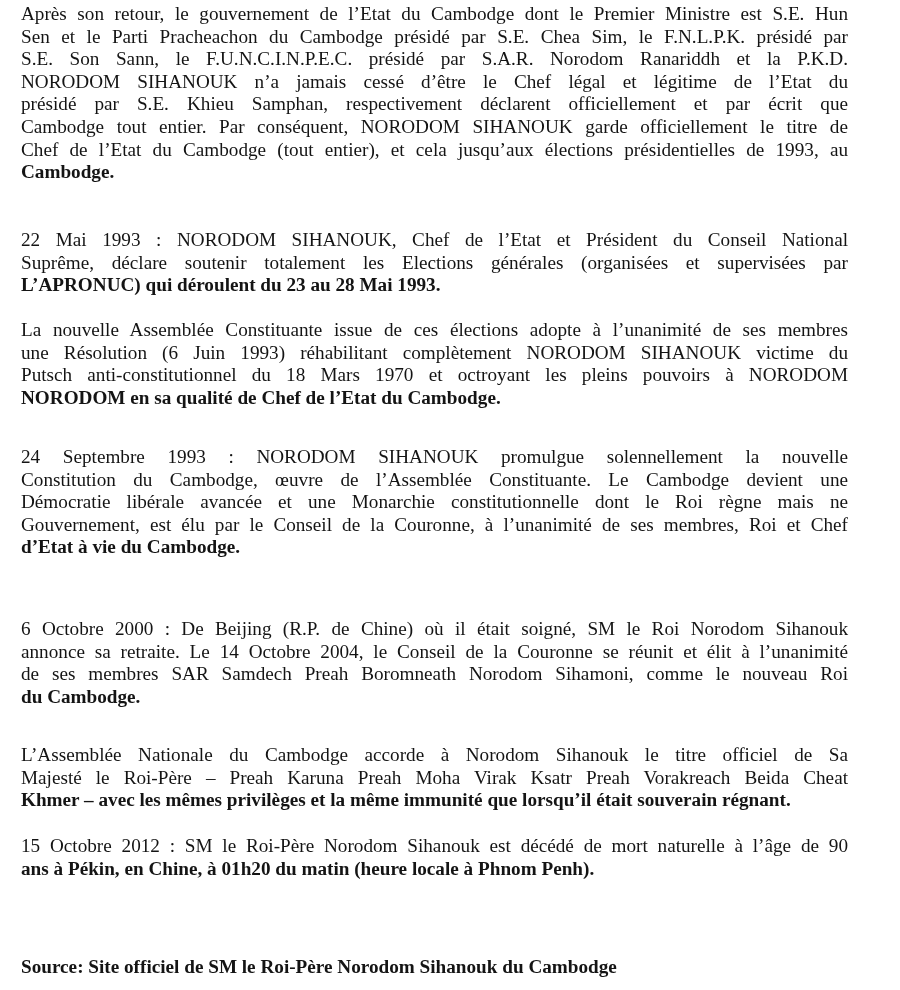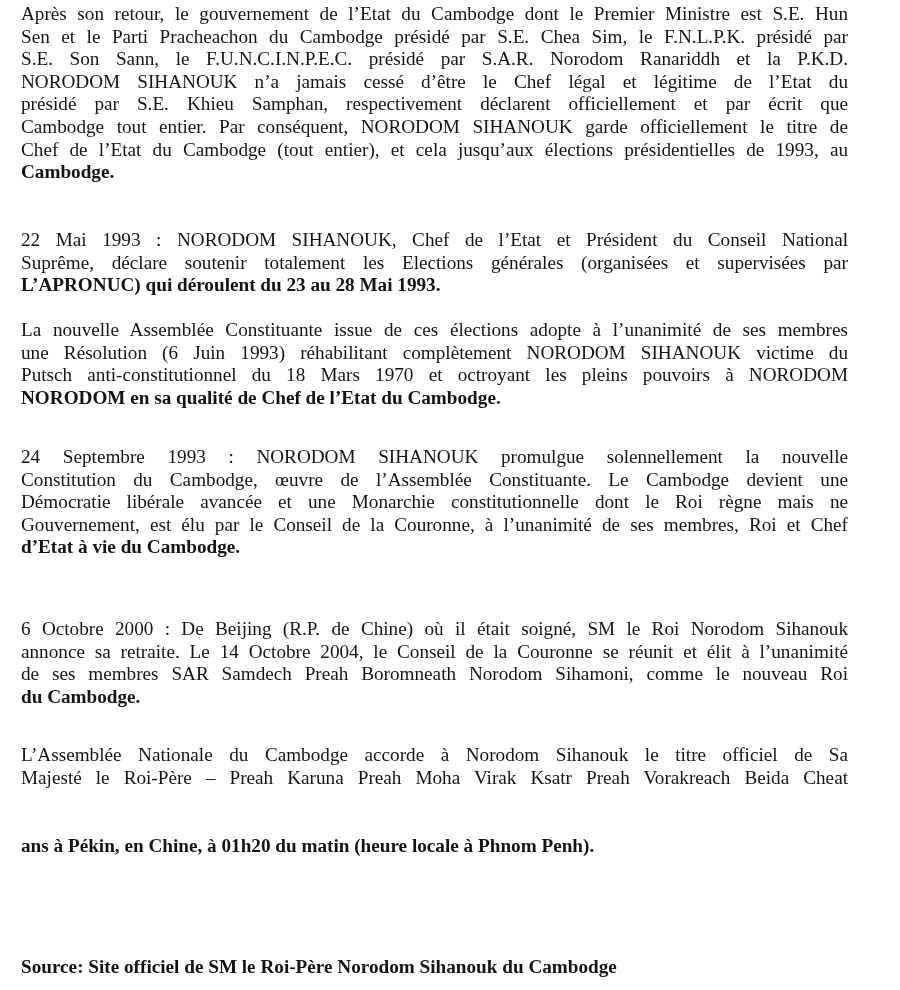--- a/index.html
+++ b/index.html
@@ -59,23 +59,25 @@
   <div class="para" style="top:618px">
     <span class="line">6 Octobre 2000 : De Beijing (R.P. de Chine) où il était soigné, SM le Roi Norodom Sihanouk</span>
     <span class="line">annonce sa retraite. Le 14 Octobre 2004, le Conseil de la Couronne se réunit et élit à l’unanimité</span>
     <span class="line">de ses membres SAR Samdech Preah Boromneath Norodom Sihamoni, comme le nouveau Roi</span>
     <span class="line last">du Cambodge.</span>
   </div>
 
   <div class="para" style="top:744px">
     <span class="line">L’Assemblée Nationale du Cambodge accorde à Norodom Sihanouk le titre officiel de Sa</span>
     <span class="line">Majesté le Roi-Père – Preah Karuna Preah Moha Virak Ksatr Preah Vorakreach Beida Cheat</span>
+    <span class="line last">Khmer – avec les mêmes privilèges et la même immunité que lorsqu’il était souverain régnant.</span>
   </div>
 
   <div class="para" style="top:835px">
+    <span class="line">15 Octobre 2012 : SM le Roi-Père Norodom Sihanouk est décédé de mort naturelle à l’âge de 90</span>
     <span class="line last">ans à Pékin, en Chine, à 01h20 du matin (heure locale à Phnom Penh).</span>
   </div>
 
   <div class="para" style="top:956px">
     <span class="line last">Source: Site officiel de SM le Roi-Père Norodom Sihanouk du Cambodge</span>
   </div>
 
 </div>
 
 </body></html>

